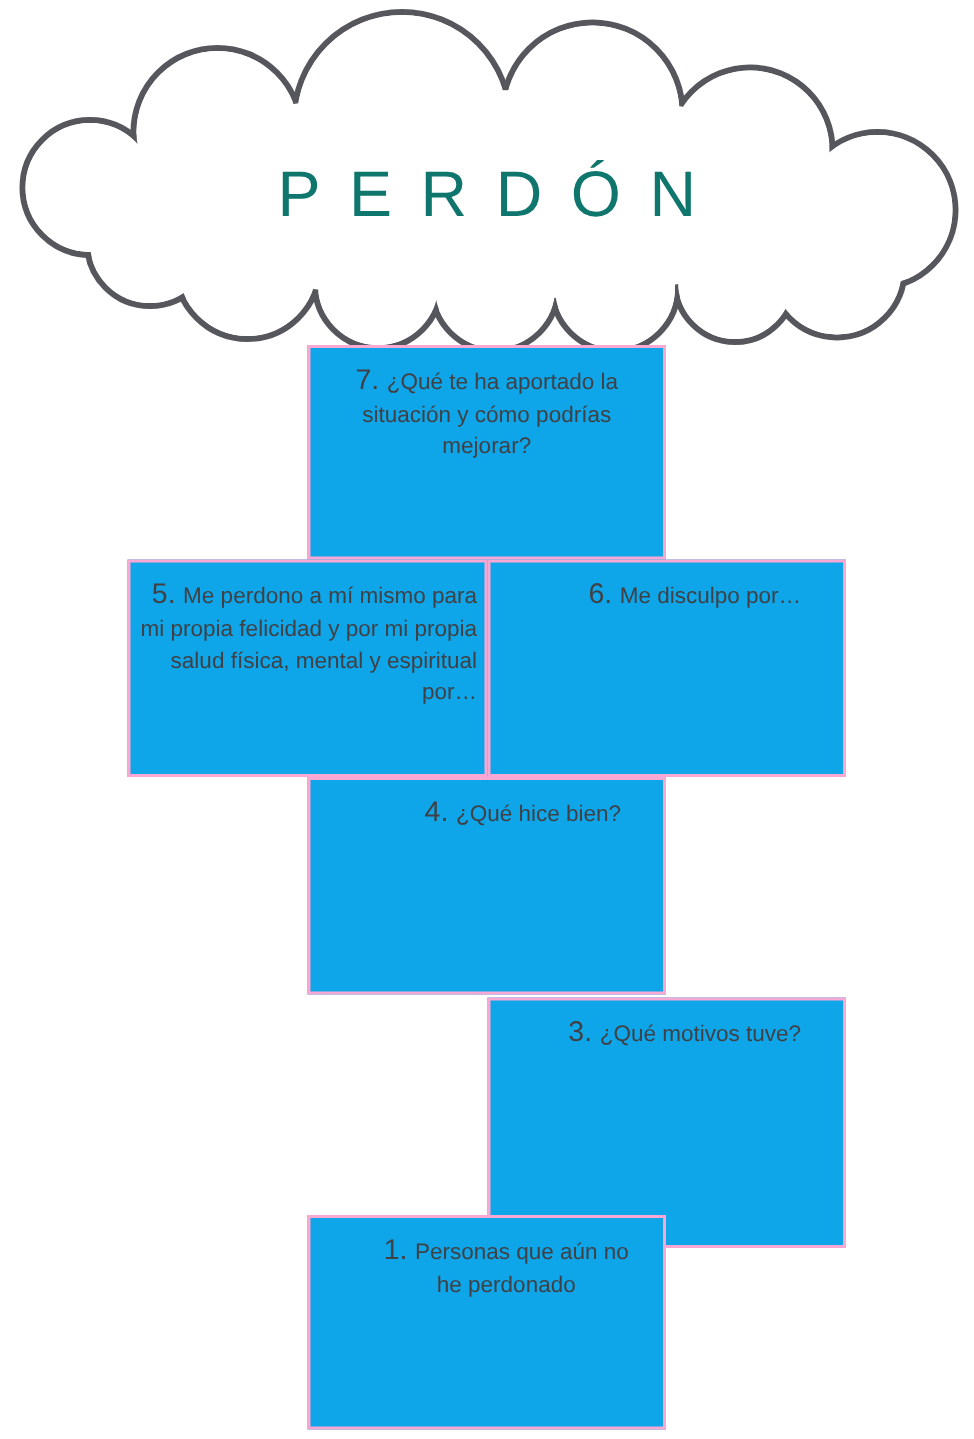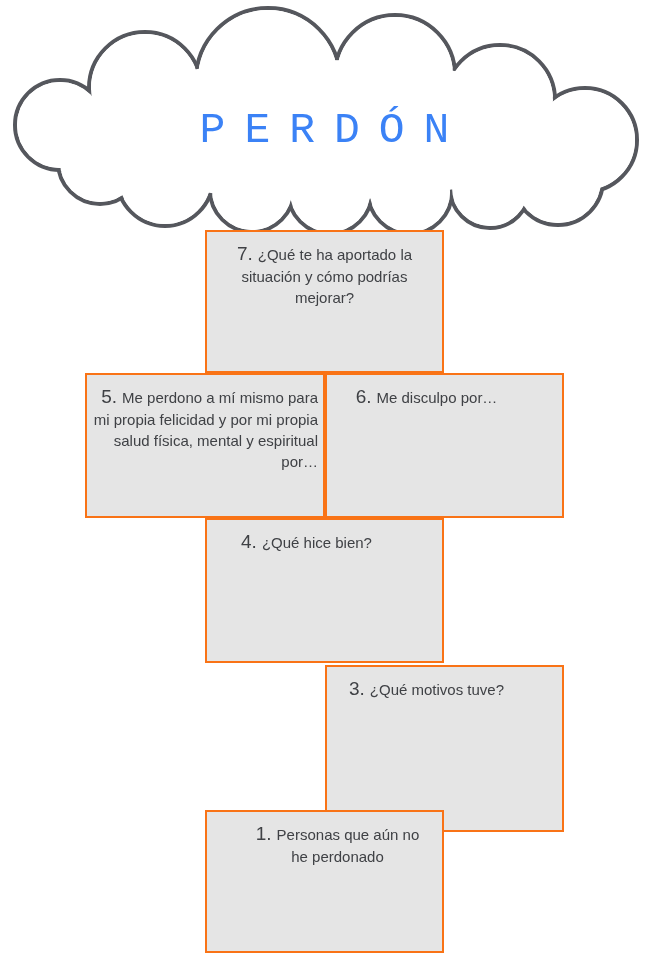--- a/index.html
+++ b/index.html
@@ -23,30 +23,30 @@
     left: 0;
   }
   .cloud-title {
     position: absolute;
     top: 106px;
     left: 0;
     width: 649px;
     text-align: center;
     font-size: 43px;
     font-weight: 300;
-    color: #3b82f6;
+    color: #0f766e;
     letter-spacing: 19px;
     text-indent: 19px;
-    font-family: Liberation Mono, monospace;
+    font-family: Liberation Sans, sans-serif;
   }
   .qbox {
     position: absolute;
     box-sizing: border-box;
-    background: #e5e5e5;
-    border: 2px solid #f97316;
+    background: #0ea5e9;
+    border: 2px solid #f9a8d4;
     text-align: center;
     padding: 9px 14px 0 14px;
   }
   .qbox p {
     margin: 0;
     font-size: 15px;
     line-height: 1.38;
     color: #3f4145;
   }
   .qbox .num {
@@ -55,21 +55,21 @@
   }
   
   .b7 { left: 205px; top: 230px; width: 239px; height: 143px; }
   .b5 { left:  85px; top: 373px; width: 240px; height: 145px; padding-left: 5px; padding-right: 5px; text-align: right; }
   .b6 { left: 325px; top: 373px; width: 239px; height: 145px; }
   .b4 { left: 205px; top: 518px; width: 239px; height: 145px; }
   .b2 { left:  85px; top: 665px; width: 240px; height: 143px; }
   .b3 { left: 325px; top: 665px; width: 239px; height: 167px; }
   .b1 { left: 205px; top: 810px; width: 239px; height: 143px; padding-left: 40px; }
   
-  .nudge { padding-right: 46px; padding-left: 10px; }
+  .nudge { padding-right: 28px; padding-left: 10px; text-align: right; }
 </style>
 </head>
 <body>
 
 <div class="canvas">
 
   <svg class="cloud-svg" width="649" height="240" viewBox="0 0 649 240" aria-hidden="true">
     <g fill="#ffffff" stroke="#55575d" stroke-width="4">
       <circle cx="145" cy="88" r="56"></circle>
       <circle cx="268" cy="80" r="72"></circle>

